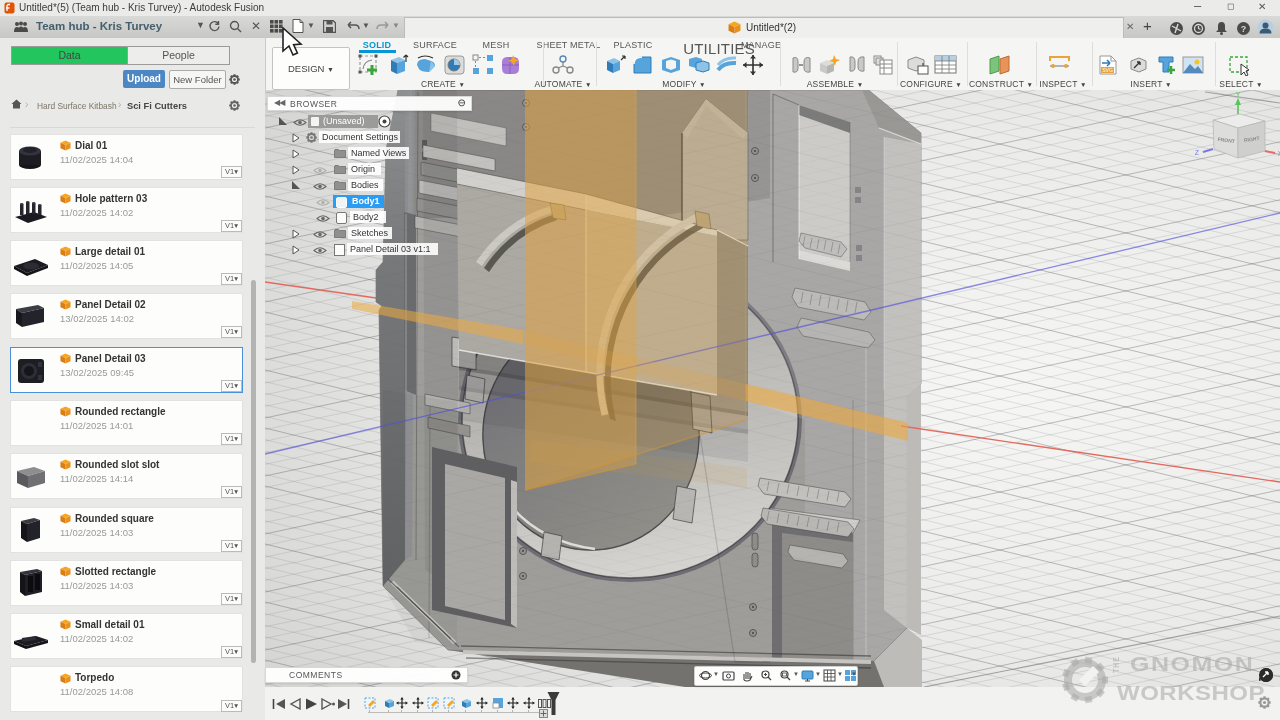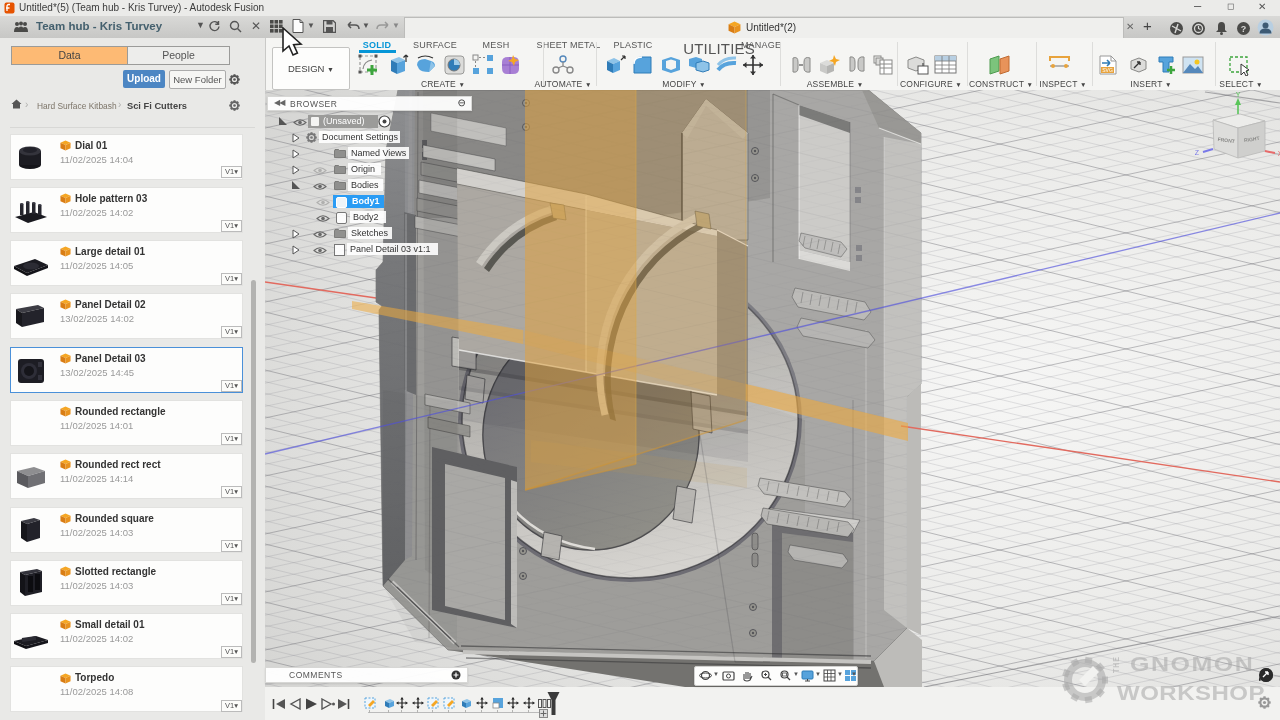--- a/index.html
+++ b/index.html
@@ -250,21 +250,21 @@
       <rect x="1" y="3" width="20" height="16" fill="#cfe3f2" stroke="#999"></rect>
       <circle cx="15" cy="8" r="2.5" fill="#f5c623"></circle>
       <polygon points="1,19 8,10 13,15 16,12 21,19" fill="#5588bb"></polygon>
     </svg>
 <svg style="position:absolute;left:1228px;top:54px" width="24" height="22" viewBox="0 0 24 22">
       <rect x="2" y="3" width="17" height="15" fill="none" stroke="#3da53d" stroke-dasharray="3,2" stroke-width="1.3"></rect>
       <path d="M13,10 L13,21 L16,18 L18,22 L20,21 L18,17 L21,16 Z" fill="#fff" stroke="#333" stroke-width="1"></path>
     </svg>
 <div style="position:absolute;left:0;top:38px;width:265px;height:682px;background:#e9e9e7;border-right:1px solid #c9c9c7"></div>
 <div style="position:absolute;left:11px;top:46px;width:217px;height:17px;border:1px solid #9b9b99;background:#ededeb">
-        <div style="position:absolute;left:0;top:0;width:115px;height:17px;background:#fdba74;border-right:1px solid #9b9b99;text-align:center;font-size:10.5px;line-height:17px;color:#444">Data</div>
+        <div style="position:absolute;left:0;top:0;width:115px;height:17px;background:#22c55e;border-right:1px solid #9b9b99;text-align:center;font-size:10.5px;line-height:17px;color:#444">Data</div>
         <div style="position:absolute;left:116px;top:0;width:101px;height:17px;text-align:center;font-size:10.5px;line-height:17px;color:#555">People</div>
     </div>
 <div style="position:absolute;left:123px;top:70px;width:42px;height:18px;background:#4c86c3;border-radius:2px;color:#fff;font-size:10px;font-weight:bold;text-align:center;line-height:18px">Upload</div>
 <div style="position:absolute;left:169px;top:70px;width:55px;height:17px;background:#f6f6f4;border:1px solid #ababab;border-radius:2px;color:#555;font-size:9.5px;text-align:center;line-height:17px">New Folder</div>
 <svg style="position:absolute;left:229px;top:74px" width="11" height="11" viewBox="0 0 11 11">
 <circle cx="5.5" cy="5.5" r="3.52" fill="none" stroke="#555" stroke-width="1.8"></circle>
 <line x1="9.0" y1="5.5" x2="10.8" y2="5.5" stroke="#555" stroke-width="2.0"></line>
       <line x1="8.0" y1="8.0" x2="9.2" y2="9.2" stroke="#555" stroke-width="2.0"></line>
       <line x1="5.5" y1="9.0" x2="5.5" y2="10.8" stroke="#555" stroke-width="2.0"></line>
       <line x1="3.0" y1="8.0" x2="1.8" y2="9.2" stroke="#555" stroke-width="2.0"></line>
@@ -365,21 +365,21 @@
         <circle cx="17" cy="20" r="5" fill="#15151a"></circle>
         <rect x="26" y="11" width="4" height="5" fill="#32323c"></rect>
         <rect x="26" y="24" width="4" height="5" fill="#32323c"></rect>
       </svg></div>
 <svg style="position:absolute;left:60px;top:352.70000000000005px" width="11" height="11" viewBox="0 0 12 12">
 <polygon points="6,0.5 11.5,3 6,5.5 0.5,3" fill="#f5a623"></polygon>
 <polygon points="0.5,3 6,5.5 6,11.5 0.5,9" fill="#d97d14"></polygon>
 <polygon points="6,5.5 11.5,3 11.5,9 6,11.5" fill="#e8921e"></polygon>
     </svg>
 <span style="position:absolute;left:75px;top:353px;font-size:10px;font-weight:bold;color:#333">Panel Detail 03</span>
-<span style="position:absolute;left:60px;top:367px;font-size:9.5px;color:#999">13/02/2025 14:45</span>
+<span style="position:absolute;left:60px;top:367px;font-size:9.5px;color:#999">13/02/2025 09:45</span>
 <div style="position:absolute;left:221px;top:380px;width:19px;height:10px;border:1px solid #bbb;background:#fcfcfa;font-size:7.5px;color:#555;text-align:center;line-height:10px">V1▾</div>
 <div style="position:absolute;left:10px;top:400px;width:233px;height:46px;background:#fdfdfc;border:1px solid #e2e2e0;box-sizing:border-box"></div>
 <div style="position:absolute;left:12px;top:404px;width:38px;height:38px"><svg width="38" height="38" viewBox="0 0 38 38"></svg></div>
 <svg style="position:absolute;left:60px;top:406.00000000000006px" width="11" height="11" viewBox="0 0 12 12">
 <polygon points="6,0.5 11.5,3 6,5.5 0.5,3" fill="#f5a623"></polygon>
 <polygon points="0.5,3 6,5.5 6,11.5 0.5,9" fill="#d97d14"></polygon>
 <polygon points="6,5.5 11.5,3 11.5,9 6,11.5" fill="#e8921e"></polygon>
     </svg>
 <span style="position:absolute;left:75px;top:406px;font-size:10px;font-weight:bold;color:#333">Rounded rectangle</span>
 <span style="position:absolute;left:60px;top:420px;font-size:9.5px;color:#999">11/02/2025 14:01</span>
@@ -388,21 +388,21 @@
 <div style="position:absolute;left:12px;top:457px;width:38px;height:38px"><svg width="38" height="38" viewBox="0 0 38 38">
         <polygon points="5,14 22,10 33,14 16,19" fill="#8e8e90"></polygon>
         <polygon points="5,14 16,19 16,31 5,26" fill="#5a5a5e"></polygon>
         <polygon points="16,19 33,14 33,26 16,31" fill="#707074"></polygon>
       </svg></div>
 <svg style="position:absolute;left:60px;top:459.30000000000007px" width="11" height="11" viewBox="0 0 12 12">
 <polygon points="6,0.5 11.5,3 6,5.5 0.5,3" fill="#f5a623"></polygon>
 <polygon points="0.5,3 6,5.5 6,11.5 0.5,9" fill="#d97d14"></polygon>
 <polygon points="6,5.5 11.5,3 11.5,9 6,11.5" fill="#e8921e"></polygon>
     </svg>
-<span style="position:absolute;left:75px;top:459px;font-size:10px;font-weight:bold;color:#333">Rounded rect rect</span>
+<span style="position:absolute;left:75px;top:459px;font-size:10px;font-weight:bold;color:#333">Rounded slot slot</span>
 <span style="position:absolute;left:60px;top:473px;font-size:9.5px;color:#999">11/02/2025 14:14</span>
 <div style="position:absolute;left:221px;top:486px;width:19px;height:10px;border:1px solid #bbb;background:#fcfcfa;font-size:7.5px;color:#555;text-align:center;line-height:10px">V1▾</div>
 <div style="position:absolute;left:10px;top:507px;width:233px;height:46px;background:#fdfdfc;border:1px solid #e2e2e0;box-sizing:border-box"></div>
 <div style="position:absolute;left:12px;top:511px;width:38px;height:38px"><svg width="38" height="38" viewBox="0 0 38 38">
         <polygon points="9,10 22,7 28,9 15,13" fill="#3a3a42"></polygon>
         <polygon points="9,10 15,13 15,31 9,27" fill="#15151a"></polygon>
         <polygon points="15,13 28,9 28,27 15,31" fill="#22222a"></polygon>
       </svg></div>
 <svg style="position:absolute;left:60px;top:512.6000000000001px" width="11" height="11" viewBox="0 0 12 12">
 <polygon points="6,0.5 11.5,3 6,5.5 0.5,3" fill="#f5a623"></polygon>

